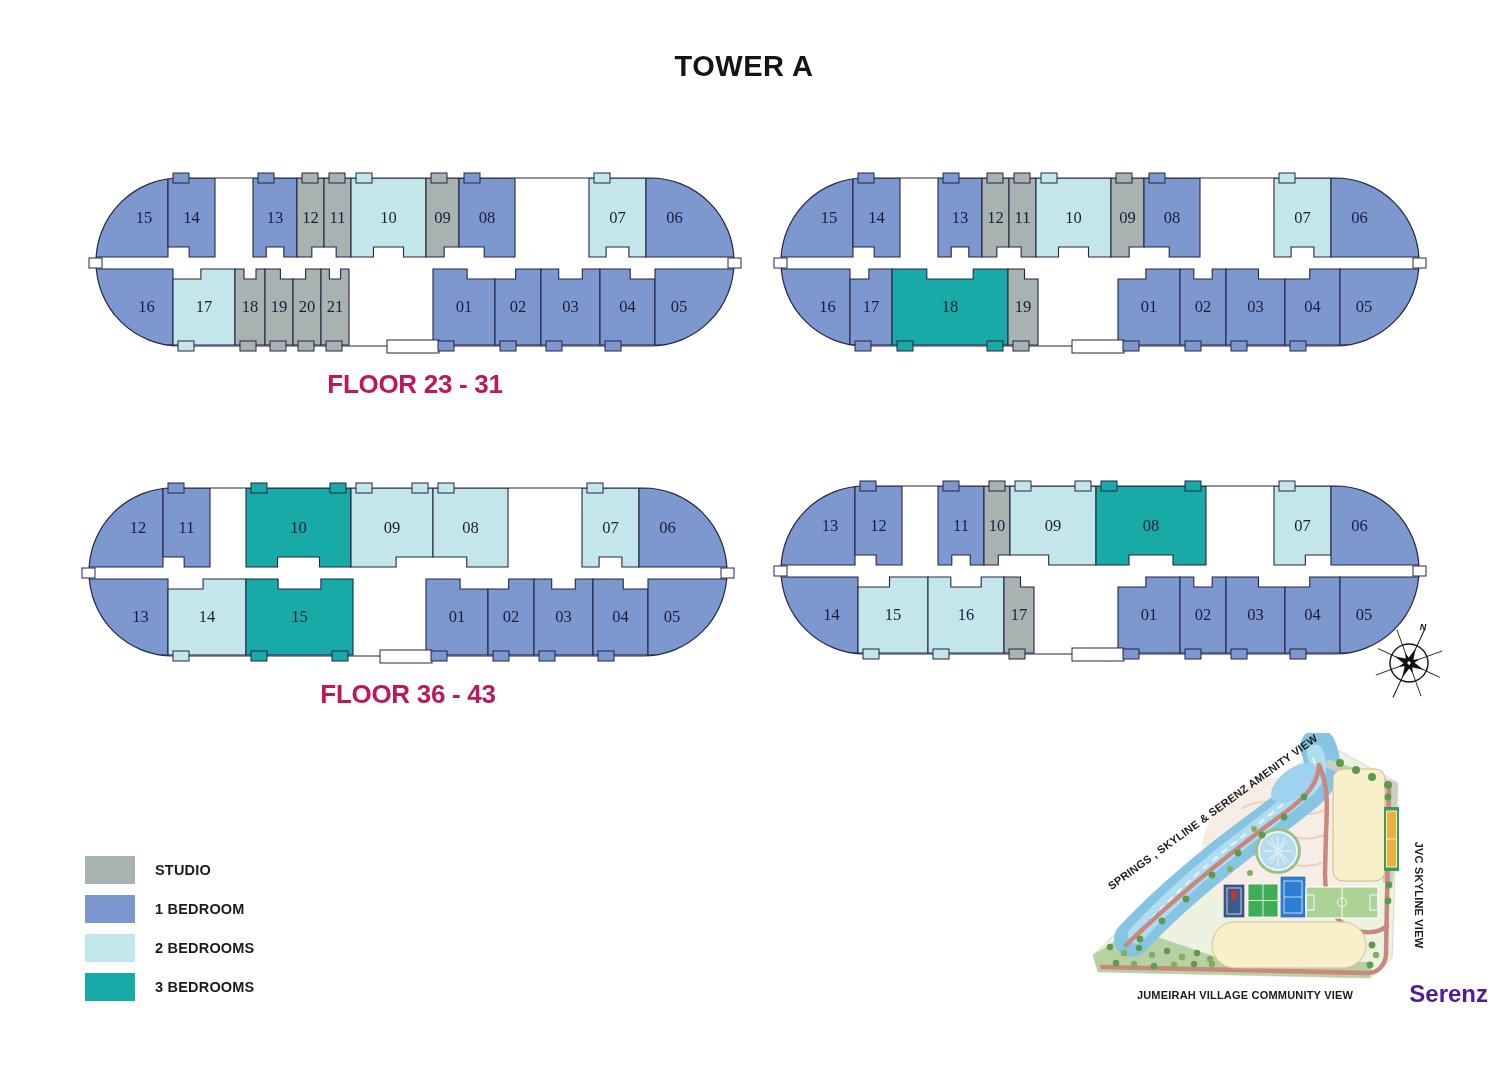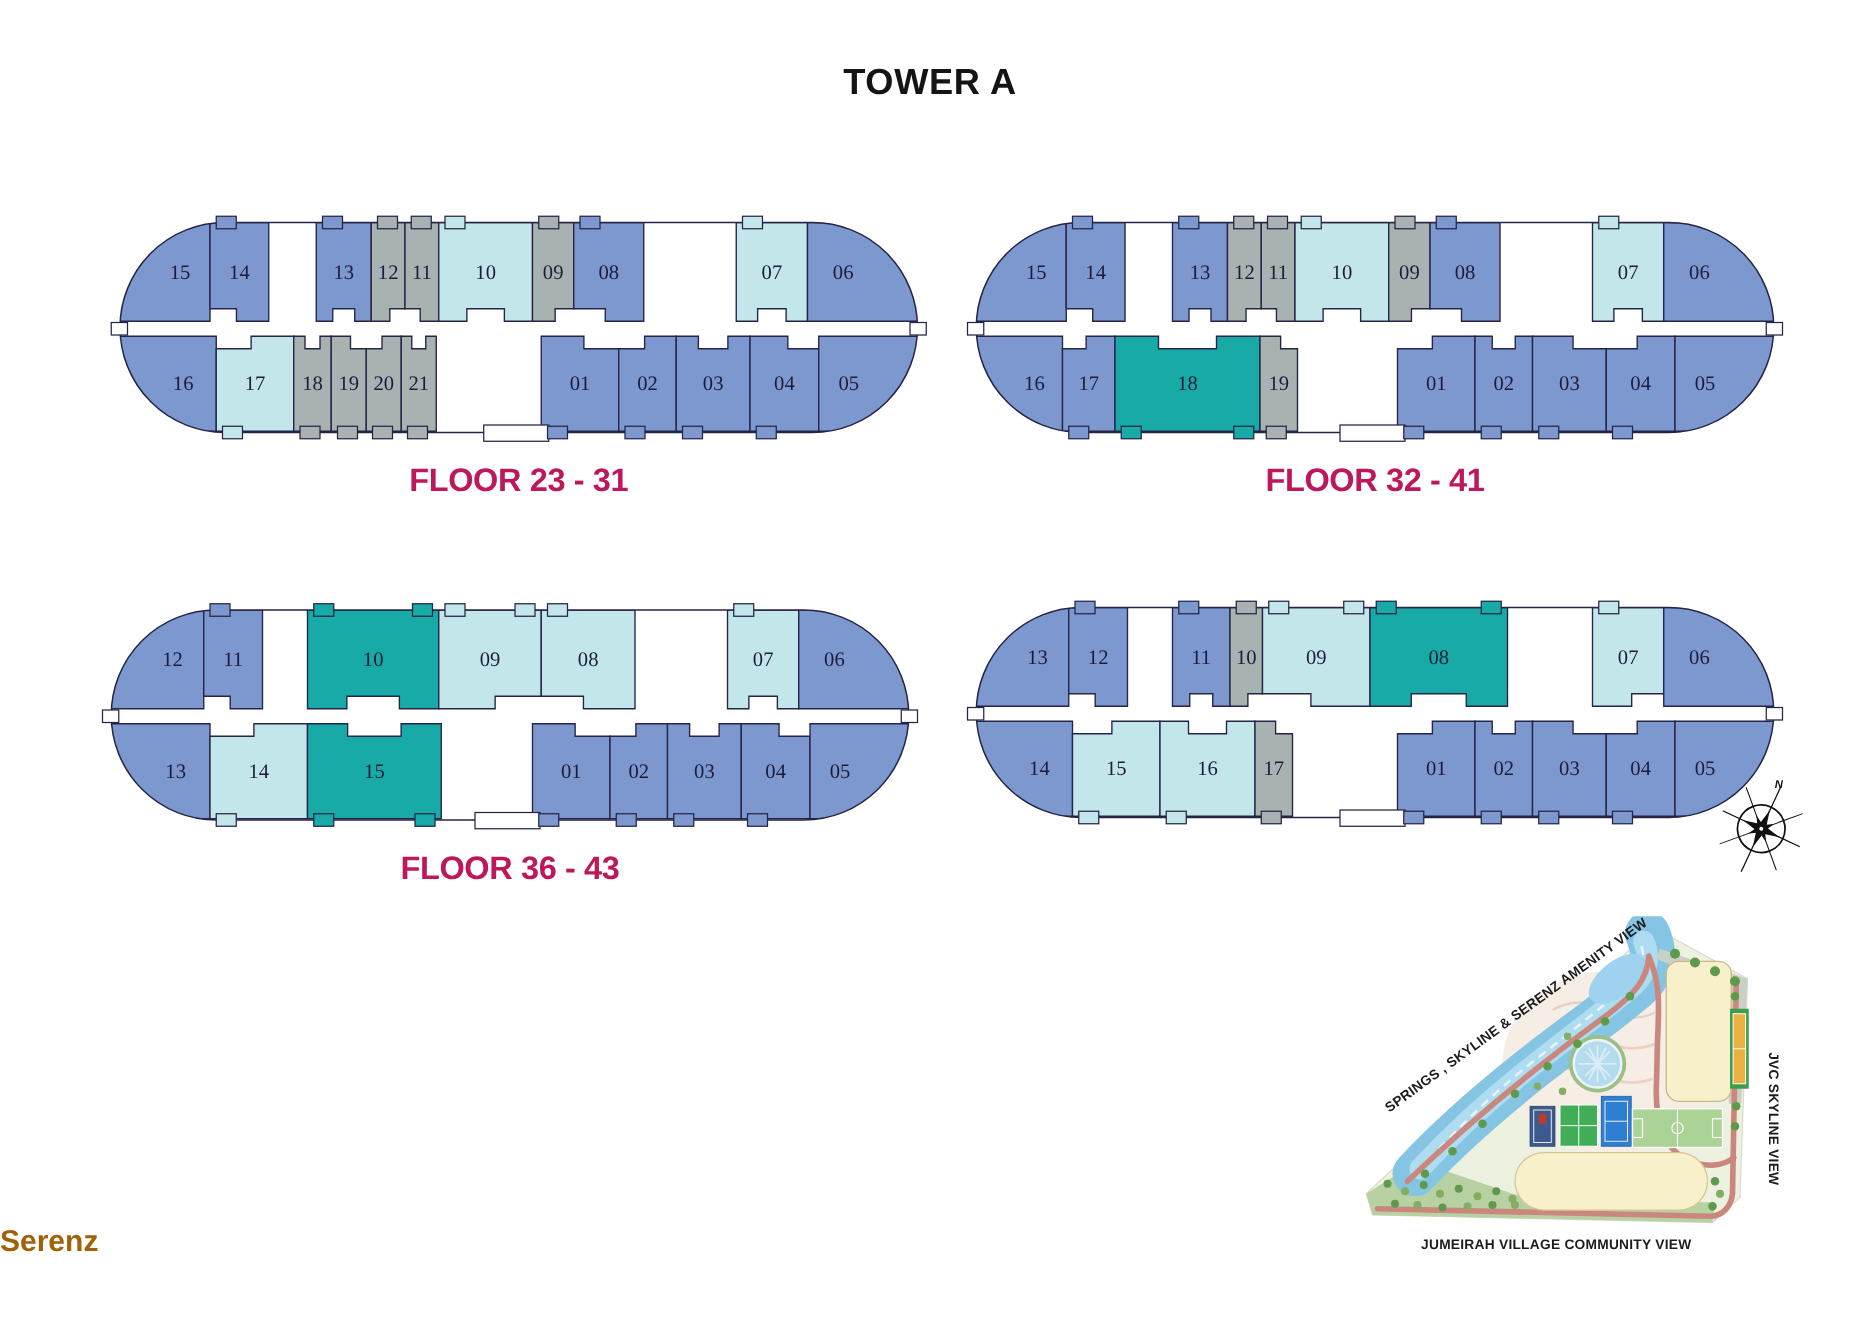--- a/index.html
+++ b/index.html
@@ -12,22 +12,22 @@
   .plan-label{text-align:center;margin-top:13px;font-size:26px;font-weight:700;
               letter-spacing:-0.3px;color:#be185d;}
   #plan0{left:87px;top:168px;}
   #plan1{left:772px;top:168px;}
   #plan2{left:80px;top:478px;}
   #plan3{left:772px;top:476px;}
   #legend{position:absolute;left:85px;top:856px;}
   .legend-row{display:flex;align-items:center;margin-bottom:11px;height:28px;}
   .legend-swatch{width:50px;height:28px;display:inline-block;}
   .legend-label{margin-left:20px;font-size:14.5px;font-weight:700;letter-spacing:0.2px;color:#1b1b1b;}
-  .brand{position:absolute;left:0;right:0;top:980px;text-align:left;
-         font-size:24px;font-weight:700;color:#a16207;}
+  .brand{position:absolute;left:0;right:0;top:980px;text-align:right;
+         font-size:24px;font-weight:700;color:#4c1d95;}
   #sitemap{position:absolute;left:1082px;top:733px;}
   #compass{position:absolute;left:1368px;top:610px;}
   .sm-label{font-size:11px;font-weight:700;letter-spacing:0.2px;fill:#1c1c1c;}
 </style>
 </head>
 <body>
 
 <div id="canvas">
 
   <div class="page-title">TOWER A</div>
@@ -168,21 +168,20 @@
         <text x="47.5" y="136" text-anchor="middle" font-size="16.5" fill="#1c1c3a" font-family="&quot;Liberation Serif&quot;, serif">16</text>
         <text x="91" y="136" text-anchor="middle" font-size="16.5" fill="#1c1c3a" font-family="&quot;Liberation Serif&quot;, serif">17</text>
         <text x="170" y="136" text-anchor="middle" font-size="16.5" fill="#1c1c3a" font-family="&quot;Liberation Serif&quot;, serif">18</text>
         <text x="243" y="136" text-anchor="middle" font-size="16.5" fill="#1c1c3a" font-family="&quot;Liberation Serif&quot;, serif">19</text>
         <text x="369" y="136" text-anchor="middle" font-size="16.5" fill="#1c1c3a" font-family="&quot;Liberation Serif&quot;, serif">01</text>
         <text x="423" y="136" text-anchor="middle" font-size="16.5" fill="#1c1c3a" font-family="&quot;Liberation Serif&quot;, serif">02</text>
         <text x="475.5" y="136" text-anchor="middle" font-size="16.5" fill="#1c1c3a" font-family="&quot;Liberation Serif&quot;, serif">03</text>
         <text x="532.5" y="136" text-anchor="middle" font-size="16.5" fill="#1c1c3a" font-family="&quot;Liberation Serif&quot;, serif">04</text>
         <text x="584" y="136" text-anchor="middle" font-size="16.5" fill="#1c1c3a" font-family="&quot;Liberation Serif&quot;, serif">05</text>
       </svg>
-    <div class="plan-label">FLOOR 32 - 41</div>
   </div>
   <div class="plan" id="plan2">
     <svg viewBox="-8 -8 656 188">
         <defs>
           <clipPath id="clip2">
             <path d="M 85 2 H 555 A 84 84 0 0 1 555 170 H 85 A 84 84 0 0 1 85 2 Z"></path>
           </clipPath>
         </defs>
         <g clip-path="url(#clip2)">
           <path d="M -30 2 H 75 V 81 H -30 Z" fill="#7d97cf" stroke="#252547" stroke-width="1.1"></path>
@@ -295,20 +294,38 @@
         <text x="186" y="136" text-anchor="middle" font-size="16.5" fill="#1c1c3a" font-family="&quot;Liberation Serif&quot;, serif">16</text>
         <text x="239" y="136" text-anchor="middle" font-size="16.5" fill="#1c1c3a" font-family="&quot;Liberation Serif&quot;, serif">17</text>
         <text x="369" y="136" text-anchor="middle" font-size="16.5" fill="#1c1c3a" font-family="&quot;Liberation Serif&quot;, serif">01</text>
         <text x="423" y="136" text-anchor="middle" font-size="16.5" fill="#1c1c3a" font-family="&quot;Liberation Serif&quot;, serif">02</text>
         <text x="475.5" y="136" text-anchor="middle" font-size="16.5" fill="#1c1c3a" font-family="&quot;Liberation Serif&quot;, serif">03</text>
         <text x="532.5" y="136" text-anchor="middle" font-size="16.5" fill="#1c1c3a" font-family="&quot;Liberation Serif&quot;, serif">04</text>
         <text x="584" y="136" text-anchor="middle" font-size="16.5" fill="#1c1c3a" font-family="&quot;Liberation Serif&quot;, serif">05</text>
       </svg>
   </div>
 
+  <div id="legend">
+      <div class="legend-row">
+        <span class="legend-swatch" style="background: rgb(168, 178, 177);"></span>
+        <span class="legend-label">STUDIO</span>
+      </div>
+      <div class="legend-row">
+        <span class="legend-swatch" style="background: rgb(125, 151, 207);"></span>
+        <span class="legend-label">1 BEDROOM</span>
+      </div>
+      <div class="legend-row">
+        <span class="legend-swatch" style="background: rgb(195, 230, 234);"></span>
+        <span class="legend-label">2 BEDROOMS</span>
+      </div>
+      <div class="legend-row">
+        <span class="legend-swatch" style="background: rgb(24, 170, 167);"></span>
+        <span class="legend-label">3 BEDROOMS</span>
+      </div>
+    </div>
 
   <div class="brand">Serenz</div>
 
   <svg id="compass" width="84" height="100" viewBox="0 0 84 100">
     <g transform="translate(41,53) rotate(25)">
       <line x1="0" y1="-38" x2="0" y2="38" stroke="#111" stroke-width="1"></line>
       <line x1="-34" y1="0" x2="34" y2="0" stroke="#111" stroke-width="1"></line>
       <line x1="-25" y1="-25" x2="25" y2="25" stroke="#111" stroke-width="0.8"></line>
       <line x1="-25" y1="25" x2="25" y2="-25" stroke="#111" stroke-width="0.8"></line>
       <circle r="19" fill="none" stroke="#111" stroke-width="1.4"></circle>

